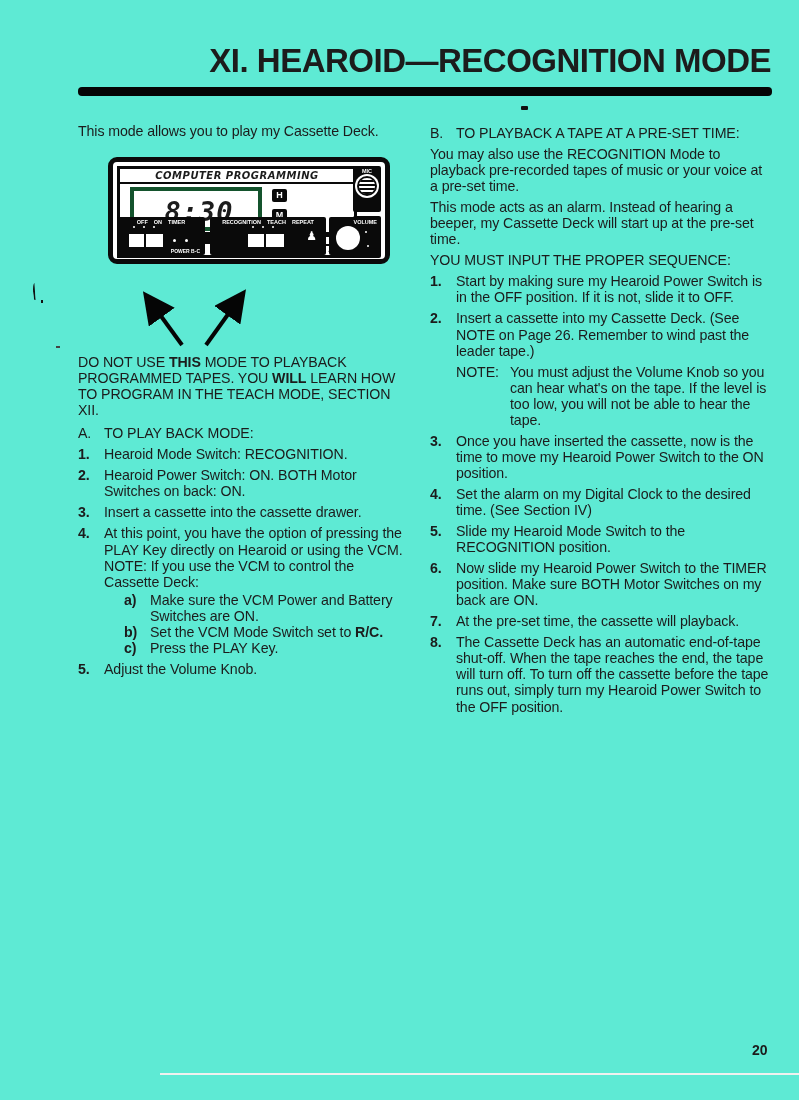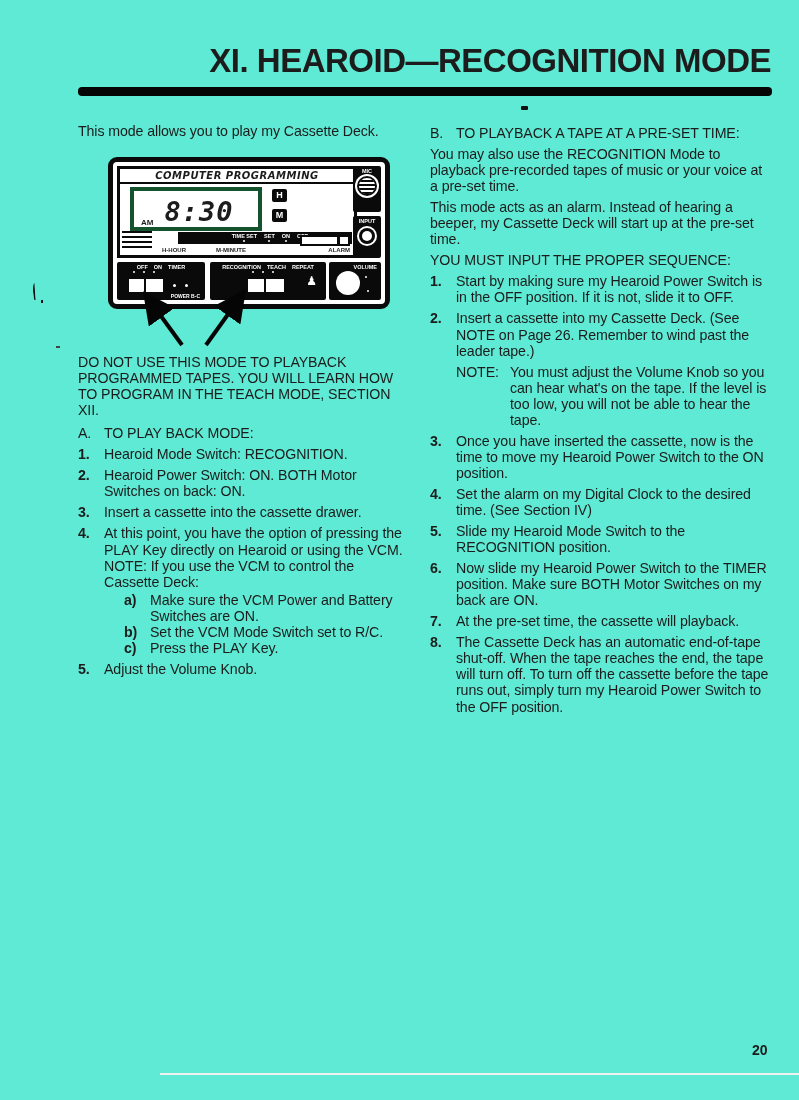--- a/index.html
+++ b/index.html
@@ -29,26 +29,26 @@
   .heading .hnum { width:26px; flex:none; }
   .li { display:flex; margin:5px 0; }
   .li .num { width:26px; flex:none; font-weight:600; }
   .li .txt { flex:1; }
   .sublist { margin-left:20px; margin-top:2px; }
   .subli { display:flex; }
   .subli .num { width:26px; flex:none; }
   .noteblock { display:flex; margin:5px 0 5px 26px; }
   .noteblock .notelabel { width:46px; flex:none; }
   .noteblock .notetext { flex:1; padding-left:8px; }
-  b { font-weight:400; }
+  b { font-weight:700; }
 
   
   .illustration { position:relative; width:326px; height:196px; margin:14px 0 2px; }
   .panel {
-    position:absolute; left:30px; top:4px; width:282px; height:152px;
+    position:absolute; left:30px; top:4px; width:282px; height:107px;
     background:#fff; border:5px solid #0a0a0a; border-radius:9px;
   }
   
   .clock { position:absolute; left:4px; top:4px; width:240px; height:92px; border:3px solid #0a0a0a; background:#fff; }
   .brand {
     height:15px; border-bottom:2px solid #0a0a0a; text-align:center;
     font-family:"DejaVu Sans", sans-serif; font-style:italic; font-weight:700;
     font-size:10px; letter-spacing:0.5px; padding-top:1px; white-space:nowrap;
   }
   .lcd {

